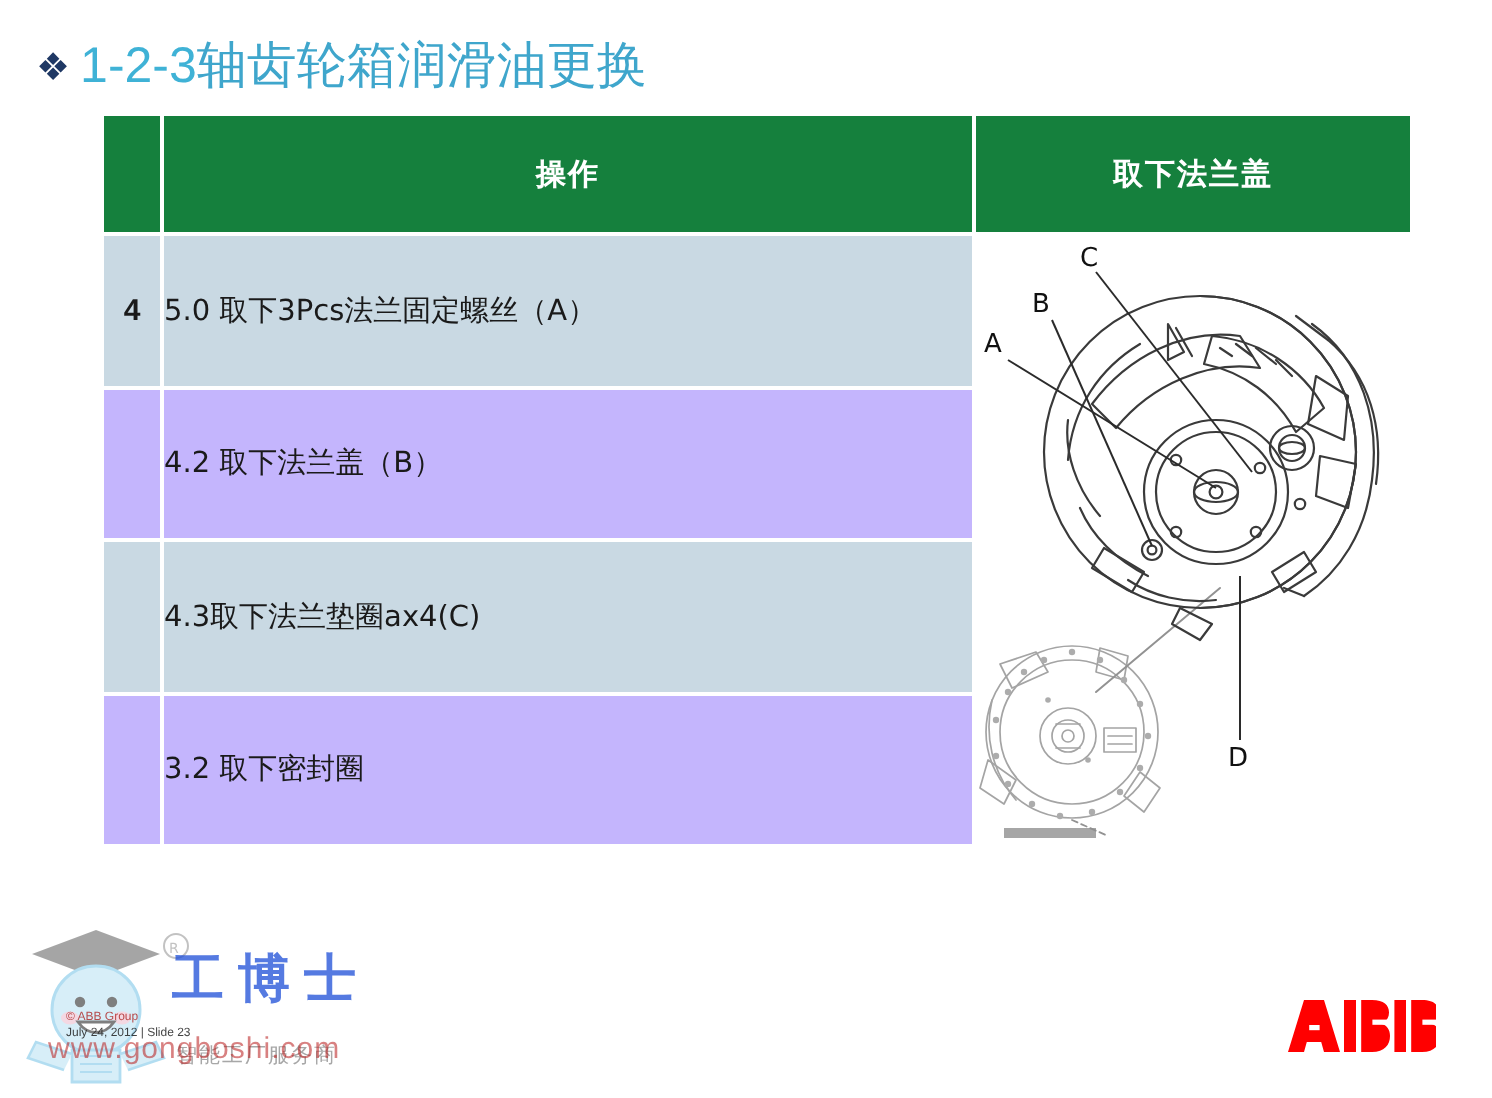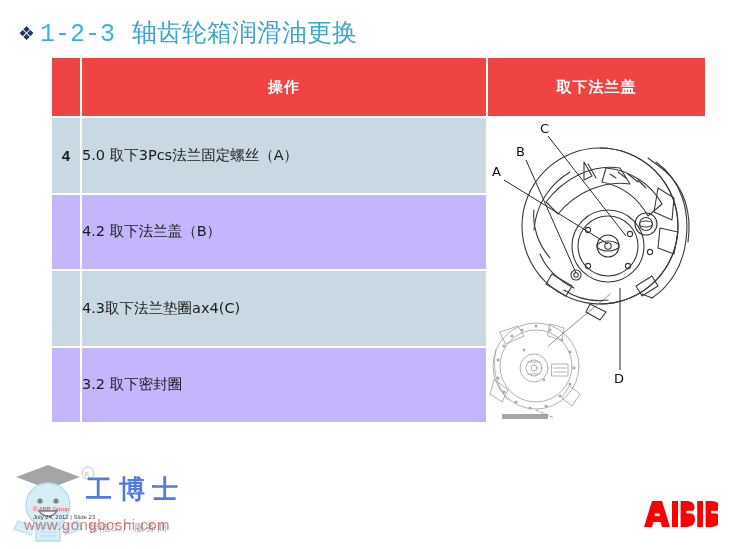--- a/index.html
+++ b/index.html
@@ -28,29 +28,28 @@
     font-size: 19px;
     line-height: 1;
     color: #1F3864;
     margin-right: 5px;
     position: relative;
     top: -1px;
   }
   #slide-title .t-num {
     font-size: 25px;
     color: #3FB2D6;
-    font-family: Liberation Mono, monospace;
+    font-family: Liberation Sans, sans-serif;
     letter-spacing: 0px;
   }
   #slide-title .t-cn {
     font-size: 25px;
     color: #3FA6CC;
     font-family: "DejaVu Sans", "Liberation Sans", sans-serif;
     letter-spacing: 0px;
-    margin-left: 17px;
   }
 
   
   #proc-table {
     position: absolute;
     left: 50px;
     top: 56px;
     width: 653px;
     border-collapse: separate;
     border-spacing: 2px;
@@ -61,21 +60,21 @@
     padding: 0;
     margin: 0;
     vertical-align: middle;
   }
 
   .col-idx   { width: 28px; }
   .col-op    { width: 404px; }
   .col-note  { width: 217px; }
 
   thead th {
-    background: #ef4444;
+    background: #15803d;
     color: #ffffff;
     height: 58px;
     font-size: 15px;
     font-weight: bold;
     font-family: Liberation Mono, monospace;
     letter-spacing: 1px;
   }
   thead th.idx-head { font-size: 0; }
 
   tbody td {

